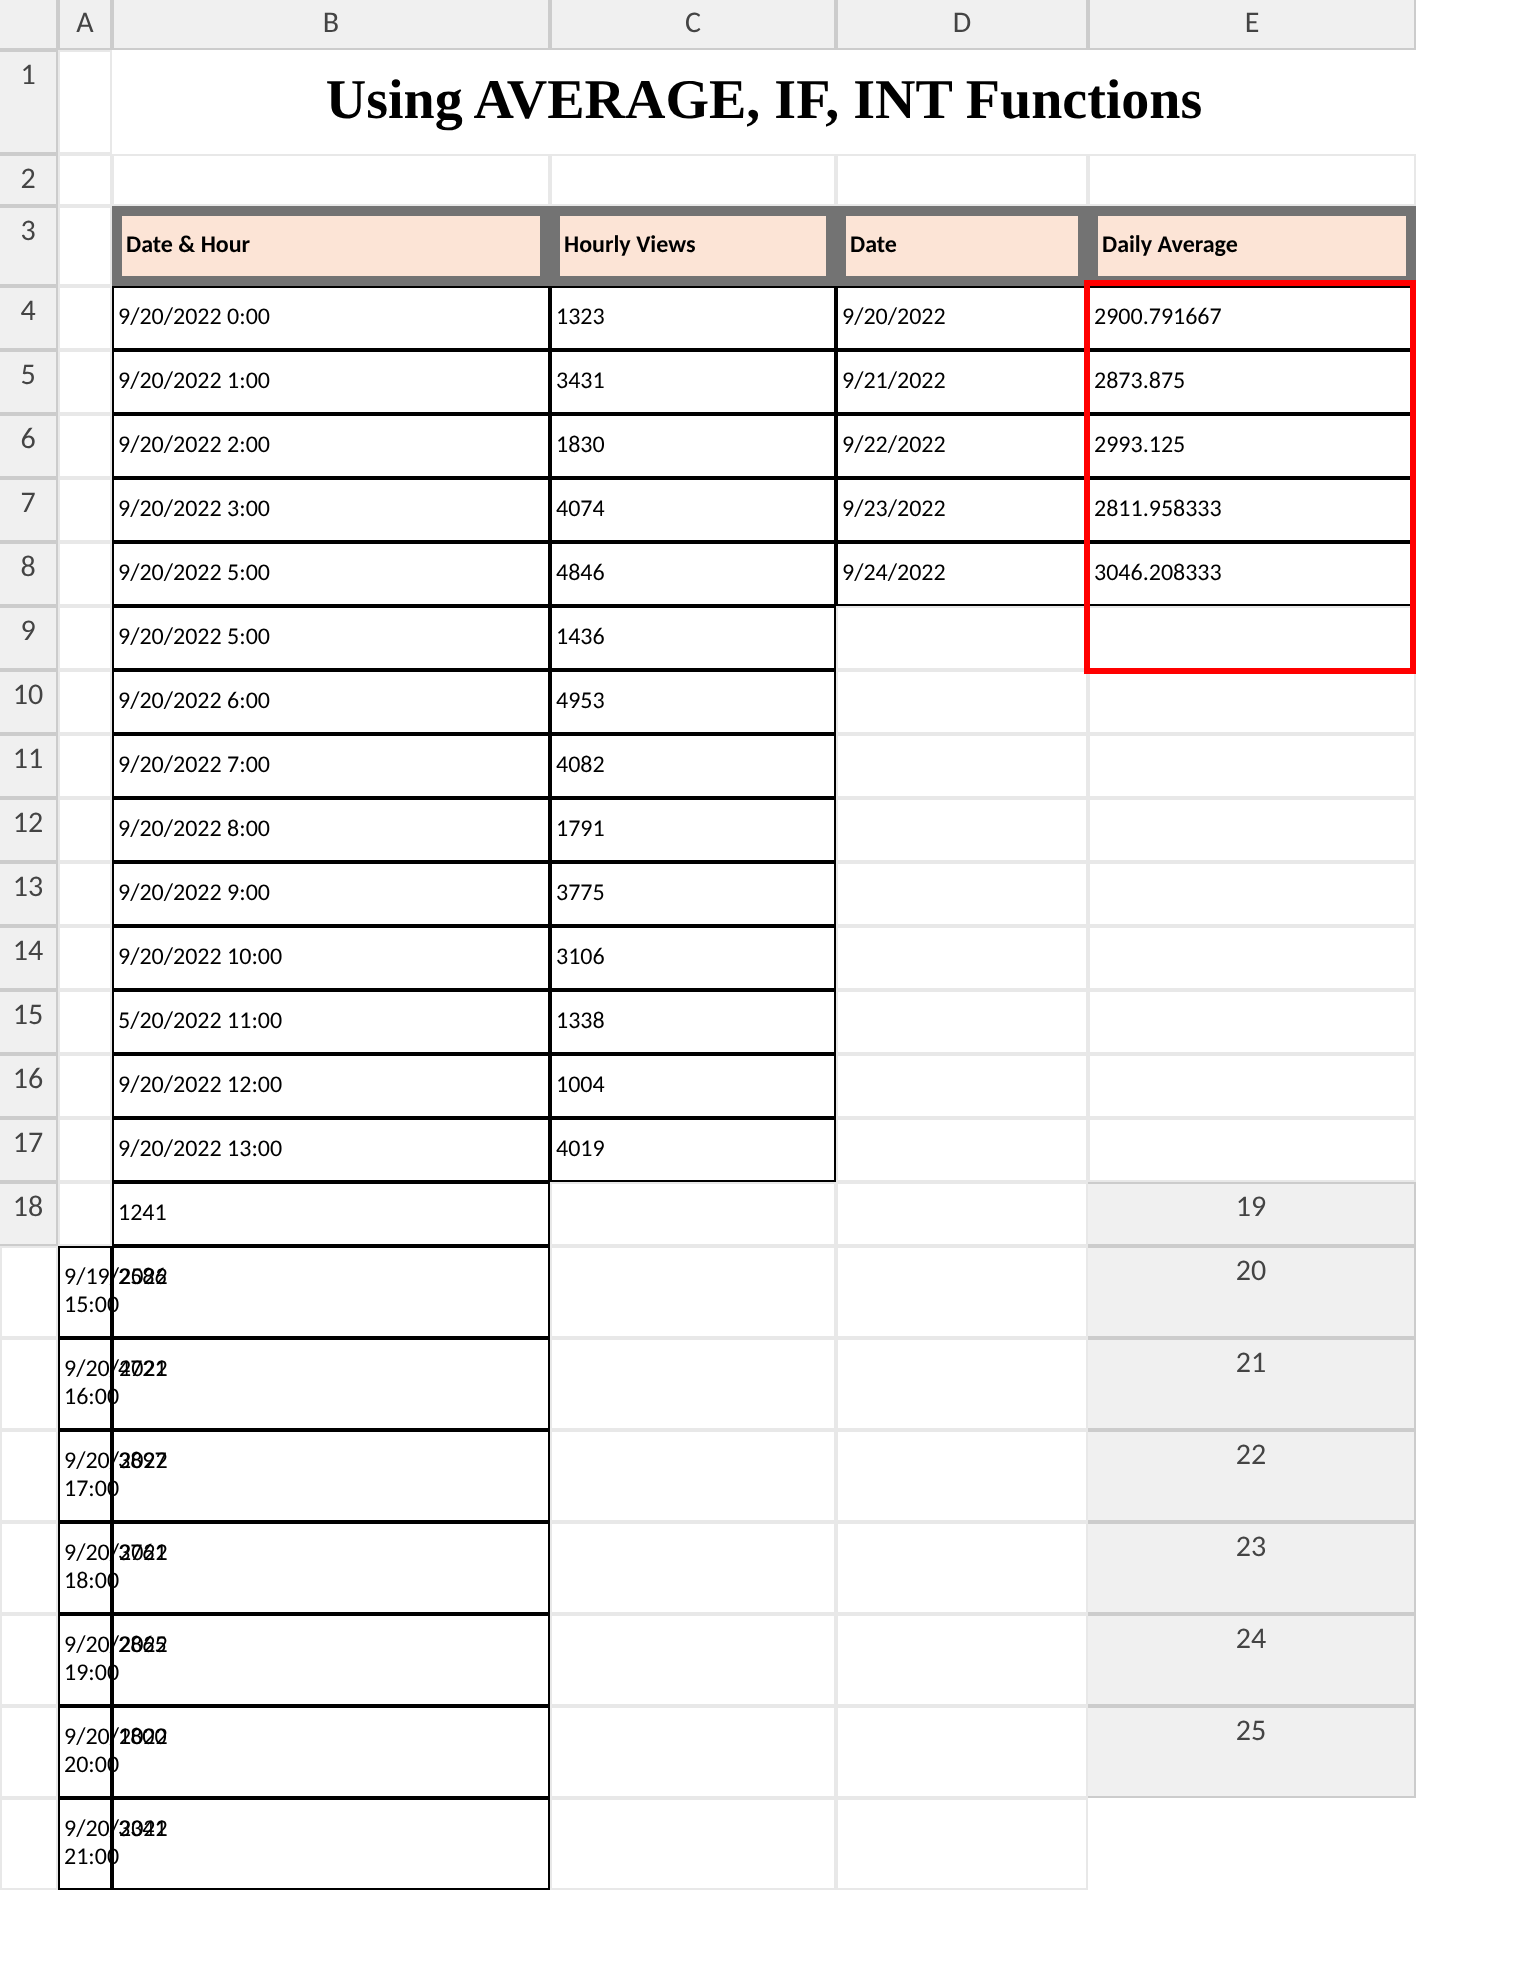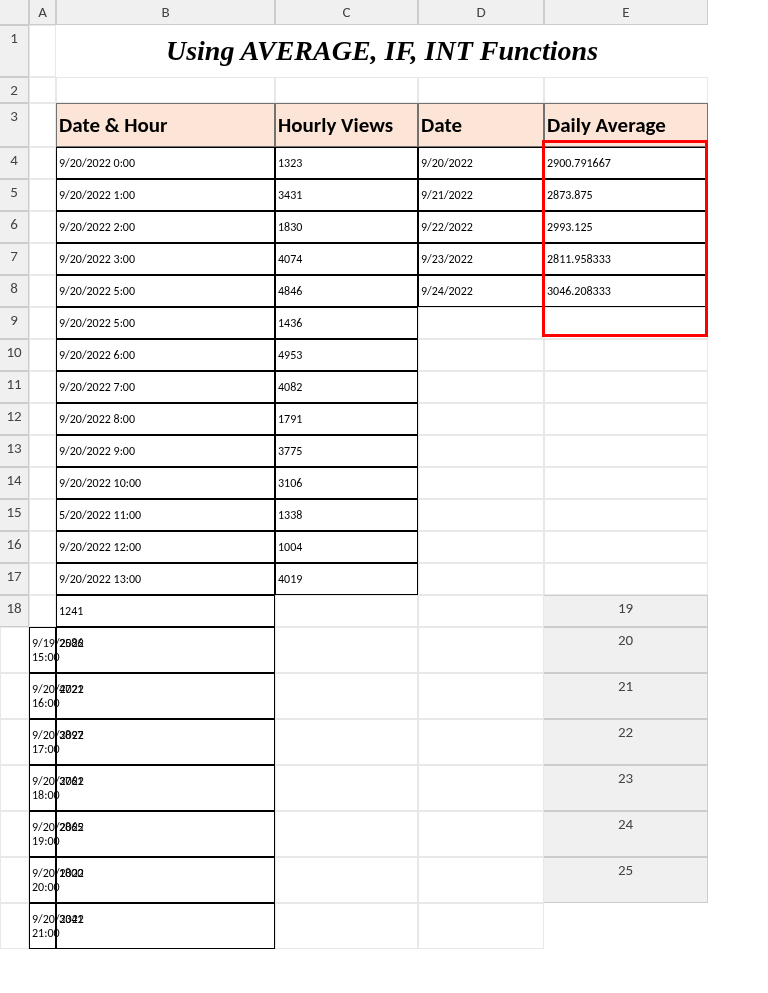--- a/index.html
+++ b/index.html
@@ -38,32 +38,31 @@
     padding: 6px 4px;
     min-height: 24px;
     font-size: 16px;
     text-align: center;
     background: #fff;
   }
   .cell.empty { }
   .title-cell {
     grid-column: 3 / span 4;
     font-family: "Times New Roman", serif;
-    font-style: italic;
     font-weight: bold;
     font-size: 28px;
     text-align: center;
     padding: 10px 0;
     border: none;
   }
   .hdr {
     background: #fce4d6;
     font-weight: bold;
-    font-size: 21px;
-    border: 1px solid #737373;
+    font-size: 12px;
+    border: 5px solid #737373;
     padding: 8px 2px;
   }
   .data {
     border: 1px solid #000;
     padding: 8px 2px;
     font-size: 12px;
   }
   .plain {
     border: 1px solid #e8e8e8;
     padding: 8px 2px;

